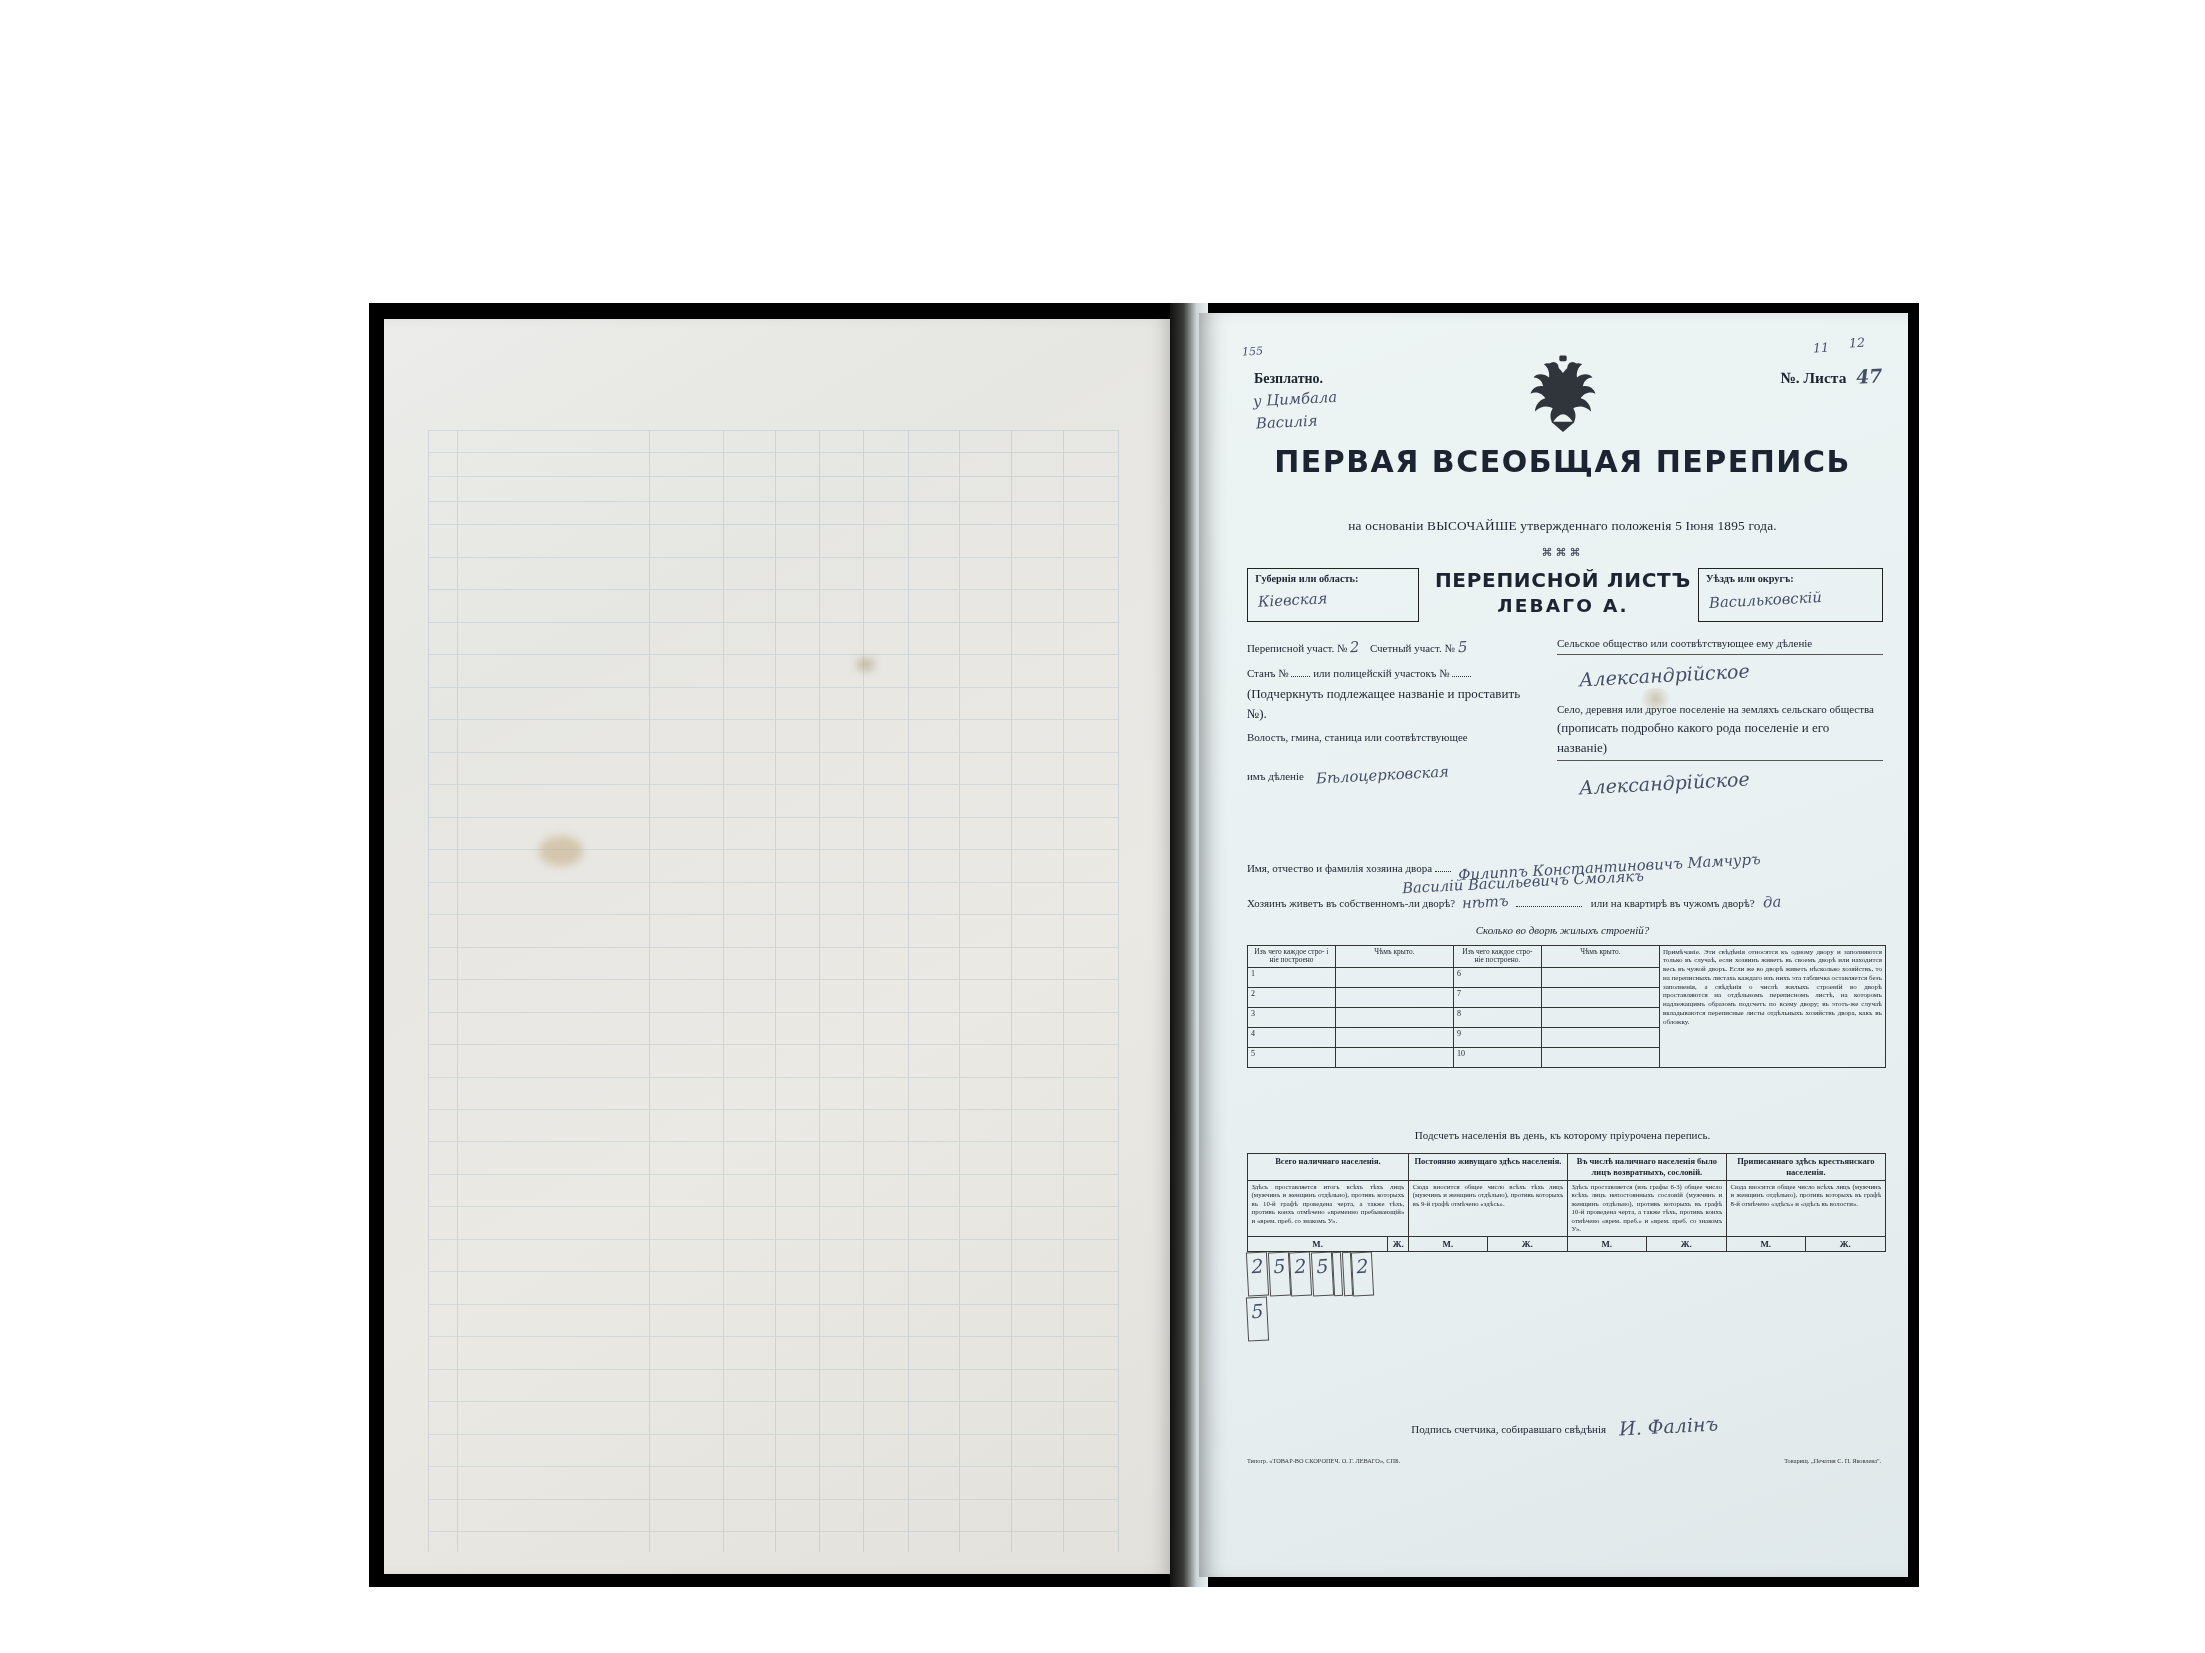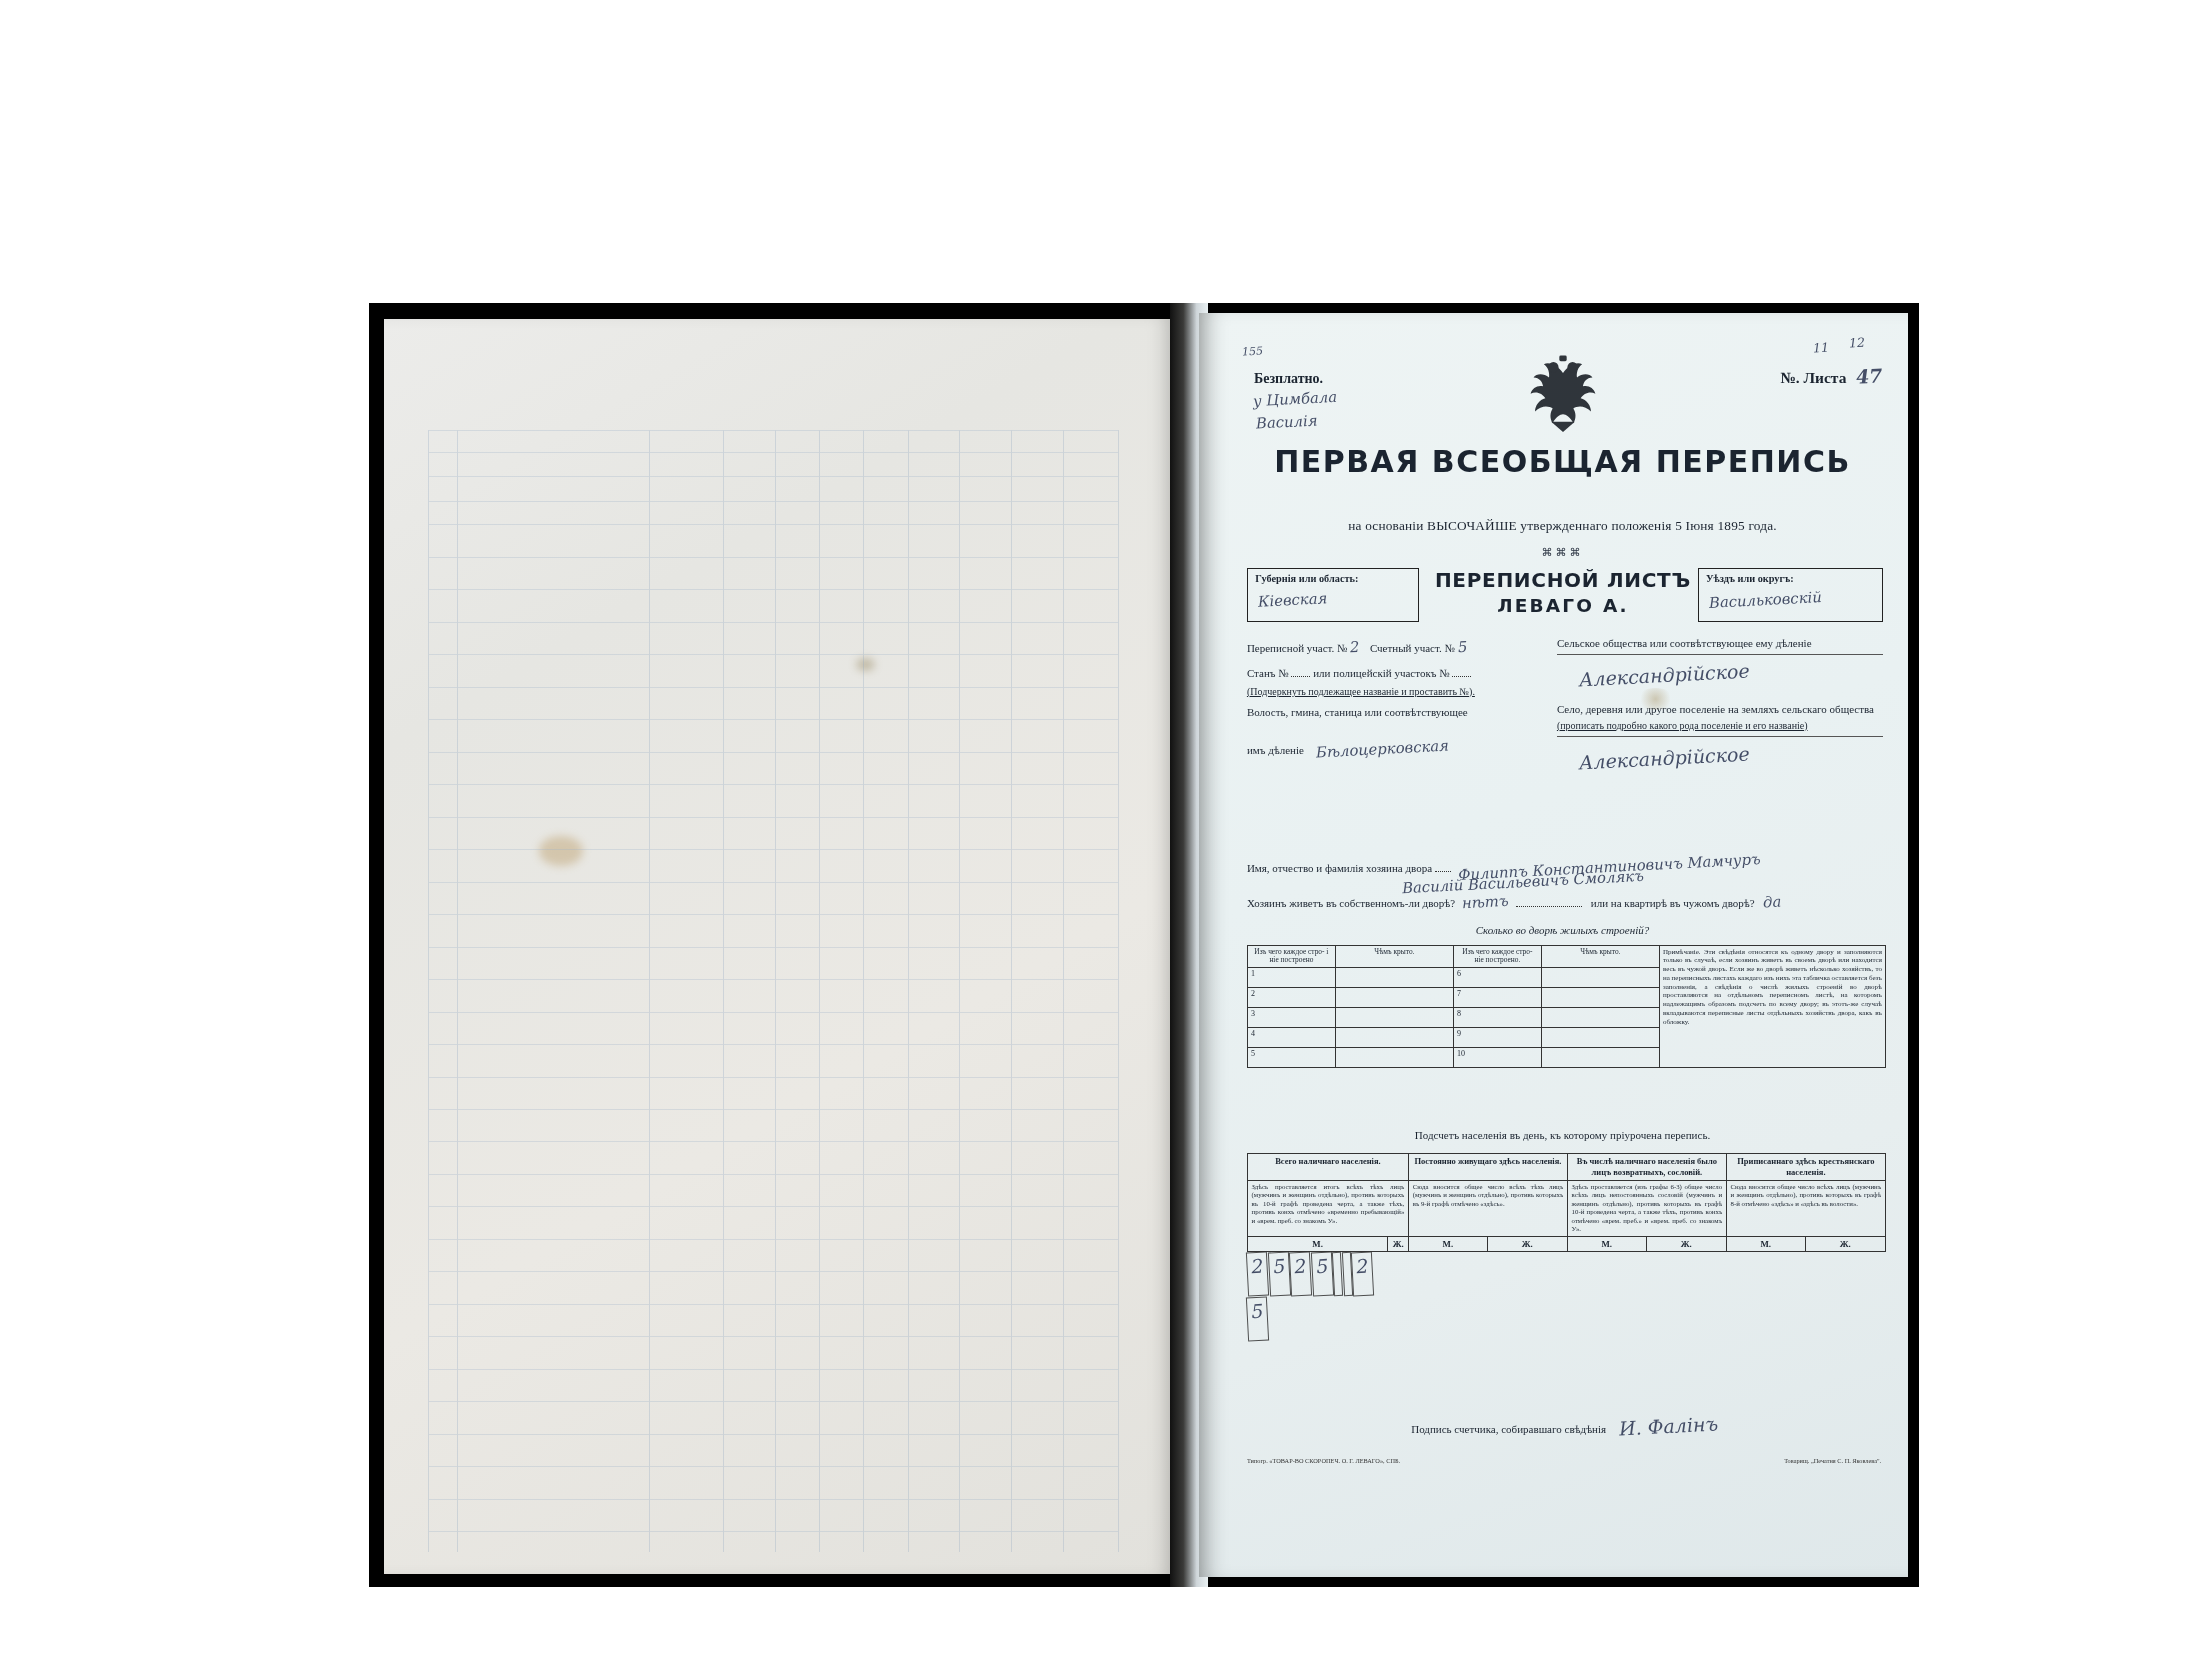--- a/index.html
+++ b/index.html
@@ -57,21 +57,21 @@
   .bx-right{right:0;width:183px;}
   .formtitle{position:absolute;left:183px;width:266px;top:0;text-align:center;}
   .formtitle .l1{font-family:"DejaVu Sans",sans-serif;font-weight:bold;font-size:20px;letter-spacing:0.7px;}
   .formtitle .l2{font-family:"DejaVu Sans",sans-serif;font-weight:bold;font-size:18.5px;letter-spacing:2.2px;margin-top:3px;}
 
   .midsec{position:absolute;left:8.9px;right:4.4px;top:294px;height:214px;}
   .lft{position:absolute;left:0;width:295px;top:0;font-size:11px;line-height:1.6;}
   .rgt{position:absolute;left:310px;right:0;top:0;font-size:11px;line-height:1.55;}
   .dots{display:inline-block;border-bottom:0.7px dotted #333;height:10.3px;}
   .rule{border-bottom:0.7px solid #555;height:0.7px;margin:1.5px 0 4.4px 0;}
-  .small{font-size:10px;text-decoration:underline;}
+  .small{font-size:13px;}
 
   .ownerline{position:absolute;left:8.9px;right:4.4px;top:517px;font-size:11px;}
   .ownerline2{position:absolute;left:8.9px;right:4.4px;top:552px;font-size:11px;}
   .howmany{position:absolute;left:0;right:0;top:583px;text-align:center;font-size:11px;font-style:italic;}
 
   table.bld{position:absolute;left:8.9px;top:604px;width:639px;border-collapse:collapse;font-size:8px;}
   table.bld td,table.bld th{border:0.7px solid #333;padding:1.5px 3px;vertical-align:top;}
   table.bld th{font-weight:normal;font-size:7.4px;text-align:center;line-height:1.2;}
   .noteCell{font-size:7px;line-height:1.25;text-align:justify;}
 
@@ -217,21 +217,21 @@
           </div>
           <div class="small" style="margin-top:1.5px;">(Подчеркнуть подлежащее названіе и проставить №).</div>
           <div style="margin-top:4px;">Волость, гмина, станица или соотвѣтствующее</div>
           <div style="margin-top:16px;">
             <span>имъ дѣленіе</span>
             <span class="hand blue hs" style="margin-left:8.9px">Бѣлоцерковская</span>
           </div>
         </div>
 
         <div class="rgt">
-          <div>Сельское общества или соотвѣтствующее ему дѣленіе</div>
+          <div>Сельское общество или соотвѣтствующее ему дѣленіе</div>
           <div class="rule"></div>
           <div class="hand blue hl" style="margin:1.5px 0 10.3px 22px">Александрійское</div>
           <div>Село, деревня или другое поселеніе на земляхъ сельскаго общества</div>
           <div class="small">(прописать подробно какого рода поселеніе и его названіе)</div>
           <div class="rule"></div>
           <div class="hand blue hl" style="margin:3px 0 0 22px">Александрійское</div>
         </div>
       </div>
 
       <div class="ownerline">

